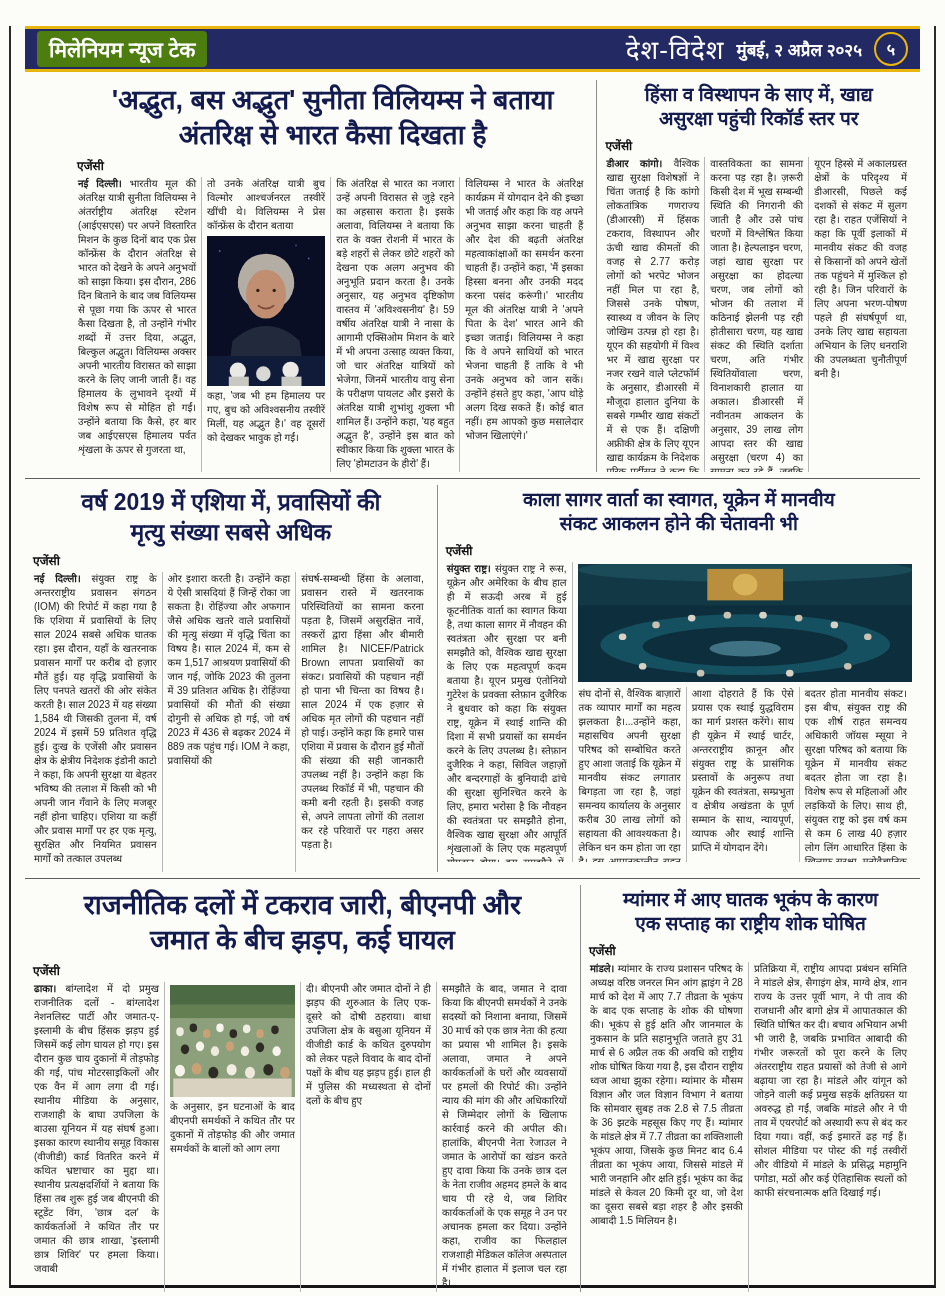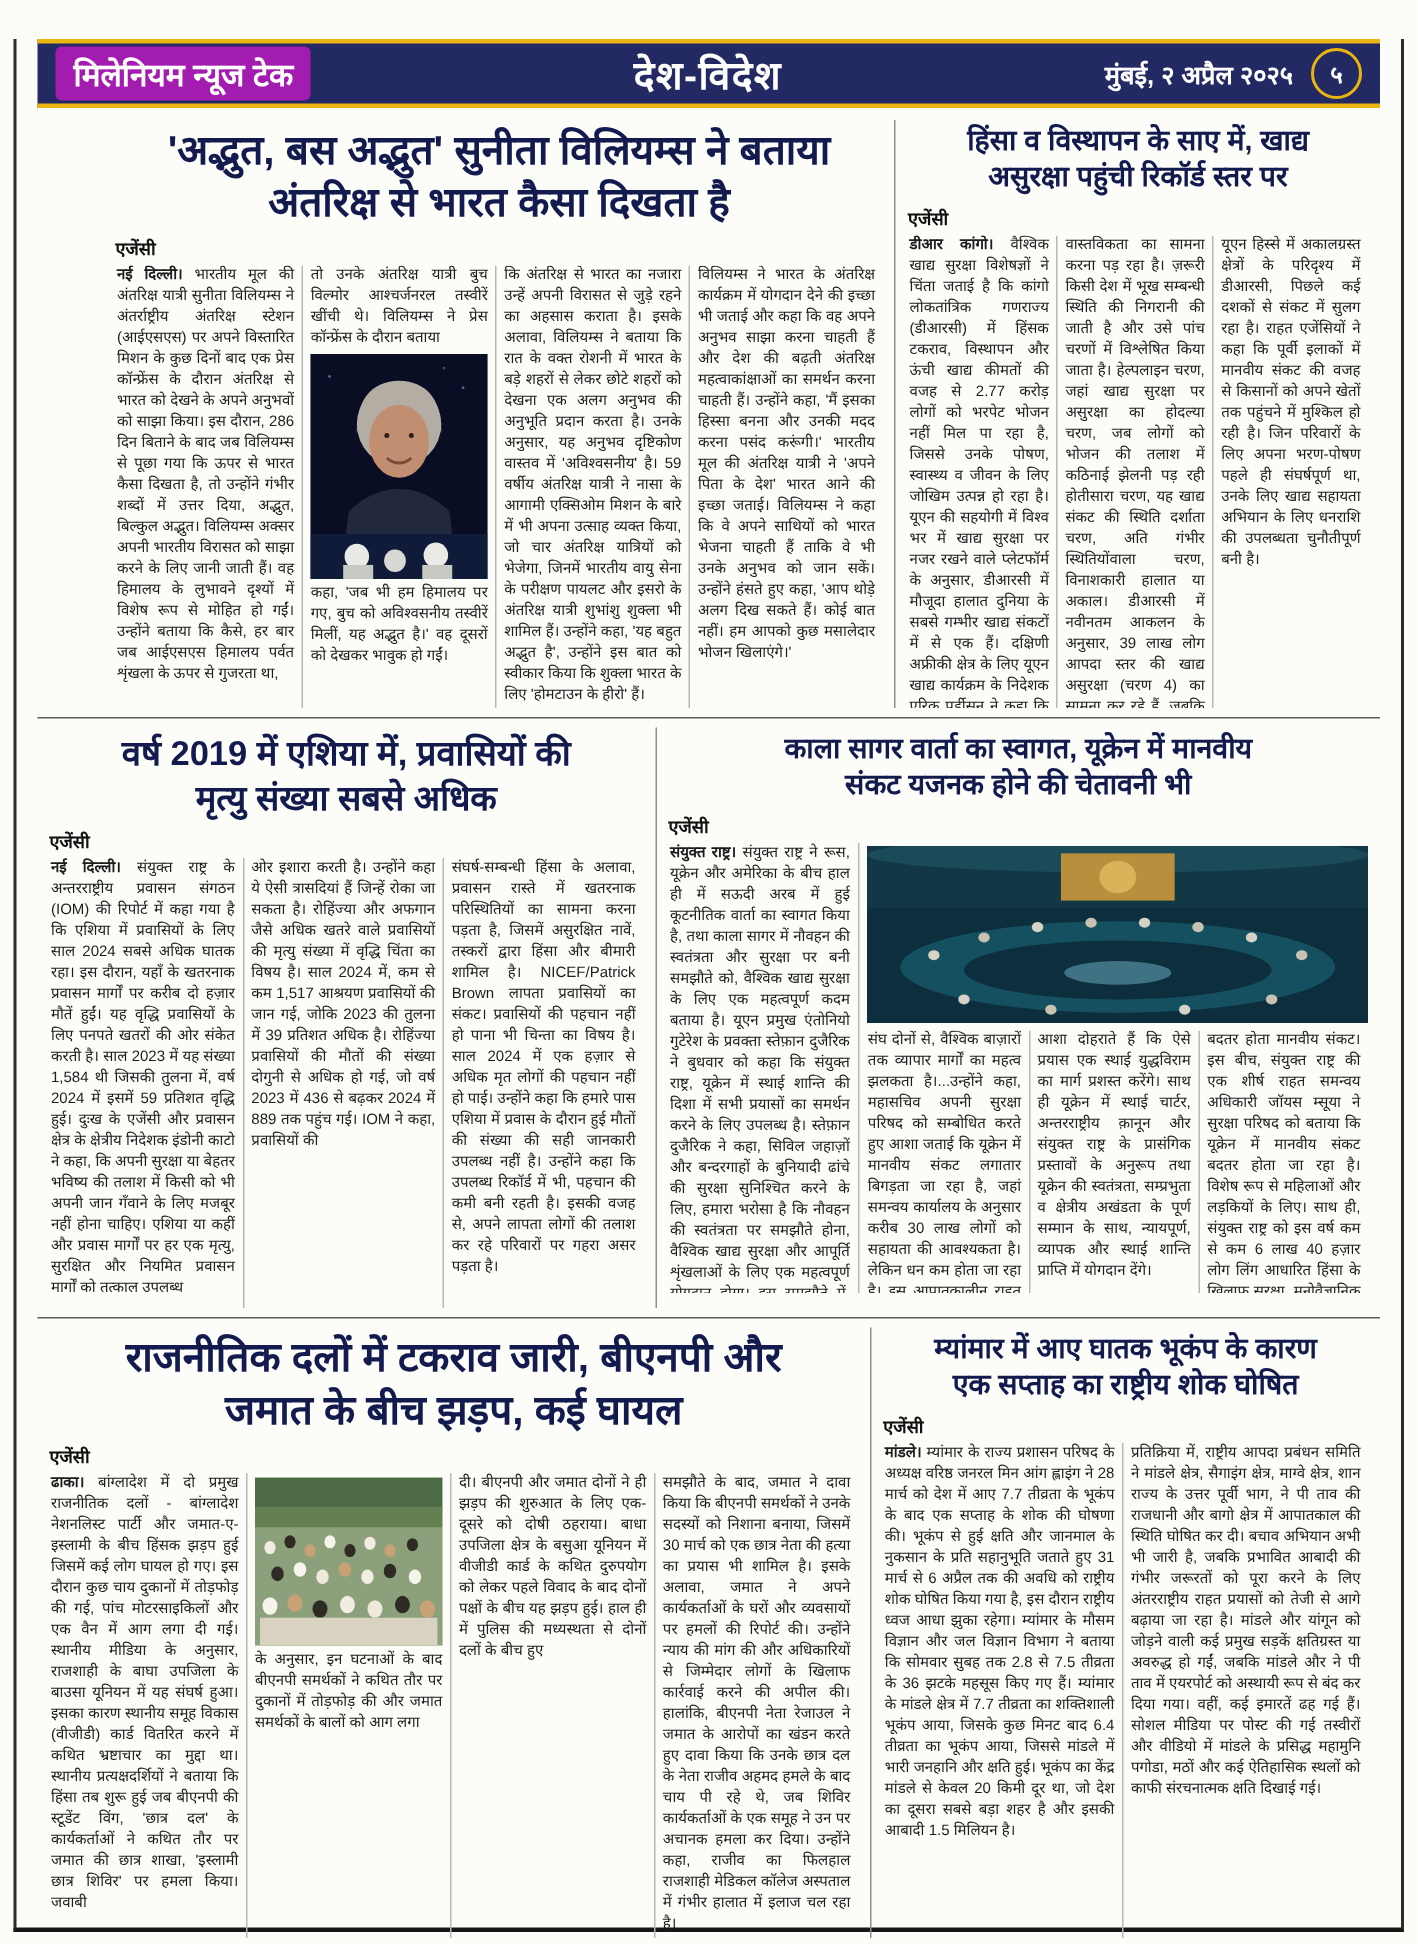--- a/index.html
+++ b/index.html
@@ -13,22 +13,22 @@
     height:100%; box-sizing:border-box;
     border-left:2px solid #2b2b2b; border-right:2px solid #2b2b2b; border-bottom:3px solid #171717;
     padding:0 14px 10px;
   }
   
   .masthead {
     display:flex; align-items:center; gap:12px;
     background:#232a63; border-top:3px solid #e9b50f; border-bottom:3px solid #e9b50f;
     padding:5px 12px; height:46px; box-sizing:border-box; margin-bottom:8px;
   }
-  .nameplate { font-size:21px; font-weight:700; color:#ffffff; background:#a21caf; padding:4px 12px; border-radius:4px; white-space:nowrap; }
-  .section-title { flex:1; text-align:center; font-size:26px; font-weight:700; color:#ffffff; letter-spacing:1px; }
+  .nameplate { font-size:21px; font-weight:700; color:#ffffff; background:#4d7c0f; padding:4px 12px; border-radius:4px; white-space:nowrap; }
+  .section-title { flex:1; text-align:right; font-size:26px; font-weight:400; color:#ffffff; letter-spacing:1px; }
   .date-line { font-size:17px; font-weight:700; color:#ffffff; white-space:nowrap; }
   .page-circle { width:30px; height:30px; min-width:30px; border:2px solid #e9b50f; border-radius:50%; color:#ffffff; display:flex; align-items:center; justify-content:center; font-size:16px; font-weight:700; }
   
   .row { display:flex; align-items:stretch; }
   .art { padding:0 8px; min-width:0; box-sizing:border-box; }
   .art + .art { border-left:1px solid #8d8d8d; }
   .art-space { width:62%;margin-left:44px; } .art-food { width:38%; }
   .art-migrants { width:46%; } .art-blacksea { width:54%; }
   .art-clash { width:62%; } .art-quake { width:38%; }
   hr.rule { border:none; border-top:1px solid #5e5e5e; margin:6px 0; }
@@ -131,21 +131,21 @@
         <div class="byline">एजेंसी</div>
         <div class="cols h300">
           <p class="col"><b class="dateline">नई दिल्ली।</b> <span>संयुक्त राष्ट्र के अन्तरराष्ट्रीय प्रवासन संगठन (IOM) की रिपोर्ट में कहा गया है कि एशिया में प्रवासियों के लिए साल 2024 सबसे अधिक घातक रहा। इस दौरान, यहाँ के खतरनाक प्रवासन मार्गों पर करीब दो हज़ार मौतें हुईं। यह वृद्धि प्रवासियों के लिए पनपते खतरों की ओर संकेत करती है। साल 2023 में यह संख्या 1,584 थी जिसकी तुलना में, वर्ष 2024 में इसमें 59 प्रतिशत वृद्धि हुई। दुःख के एजेंसी और प्रवासन क्षेत्र के क्षेत्रीय निदेशक इंडोनी काटो ने कहा, कि अपनी सुरक्षा या बेहतर भविष्य की तलाश में किसी को भी अपनी जान गँवाने के लिए मजबूर नहीं होना चाहिए। एशिया या कहीं और प्रवास मार्गों पर हर एक मृत्यु, सुरक्षित और नियमित प्रवासन मार्गों को तत्काल उपलब्ध</span></p>
           <p class="col">ओर इशारा करती है। उन्होंने कहा ये ऐसी त्रासदियां हैं जिन्हें रोका जा सकता है। रोहिंज्या और अफगान जैसे अधिक खतरे वाले प्रवासियों की मृत्यु संख्या में वृद्धि चिंता का विषय है। साल 2024 में, कम से कम 1,517 आश्रयण प्रवासियों की जान गई, जोकि 2023 की तुलना में 39 प्रतिशत अधिक है। रोहिंज्या प्रवासियों की मौतों की संख्या दोगुनी से अधिक हो गई, जो वर्ष 2023 में 436 से बढ़कर 2024 में 889 तक पहुंच गई। IOM ने कहा, प्रवासियों की</p>
           <p class="col">संघर्ष-सम्बन्धी हिंसा के अलावा, प्रवासन रास्ते में खतरनाक परिस्थितियों का सामना करना पड़ता है, जिसमें असुरक्षित नावें, तस्करों द्वारा हिंसा और बीमारी शामिल है। NICEF/Patrick Brown लापता प्रवासियों का संकट। प्रवासियों की पहचान नहीं हो पाना भी चिन्ता का विषय है। साल 2024 में एक हज़ार से अधिक मृत लोगों की पहचान नहीं हो पाई। उन्होंने कहा कि हमारे पास एशिया में प्रवास के दौरान हुई मौतों की संख्या की सही जानकारी उपलब्ध नहीं है। उन्होंने कहा कि उपलब्ध रिकॉर्ड में भी, पहचान की कमी बनी रहती है। इसकी वजह से, अपने लापता लोगों की तलाश कर रहे परिवारों पर गहरा असर पड़ता है।</p>
         </div>
       </article>
 
       <article class="art art-blacksea">
         <h2 class="hl hl-md">काला सागर वार्ता का स्वागत, यूक्रेन में मानवीय
-संकट यजनक होने की चेतावनी भी</h2>
+संकट आकलन होने की चेतावनी भी</h2>
         <div class="byline">एजेंसी</div>
         <div class="bs-body">
           <p class="bs-col1"><b class="dateline">संयुक्त राष्ट्र।</b> <span>संयुक्त राष्ट्र ने रूस, यूक्रेन और अमेरिका के बीच हाल ही में सऊदी अरब में हुई कूटनीतिक वार्ता का स्वागत किया है, तथा काला सागर में नौवहन की स्वतंत्रता और सुरक्षा पर बनी समझौते को, वैश्विक खाद्य सुरक्षा के लिए एक महत्वपूर्ण कदम बताया है। यूएन प्रमुख एंतोनियो गुटेरेश के प्रवक्ता स्तेफ़ान दुजैरिक ने बुधवार को कहा कि संयुक्त राष्ट्र, यूक्रेन में स्थाई शान्ति की दिशा में सभी प्रयासों का समर्थन करने के लिए उपलब्ध है। स्तेफ़ान दुजैरिक ने कहा, सिविल जहाज़ों और बन्दरगाहों के बुनियादी ढांचे की सुरक्षा सुनिश्चित करने के लिए, हमारा भरोसा है कि नौवहन की स्वतंत्रता पर समझौते होना, वैश्विक खाद्य सुरक्षा और आपूर्ति शृंखलाओं के लिए एक महत्वपूर्ण योगदान होगा। इस समझौते में, यूक्रेन और रूसी</span></p>
           <div class="bs-right">
             <div class="photo photo-un">
               <svg viewBox="0 0 300 120" preserveAspectRatio="none">
                 <rect width="300" height="120" fill="#0d2e3c"></rect>
                 <rect width="300" height="42" fill="#123845"></rect>
                 <ellipse cx="150" cy="6" rx="150" ry="12" fill="#1b4a58"></ellipse>
                 <rect x="116" y="5" width="68" height="32" fill="#b98f3e"></rect>

